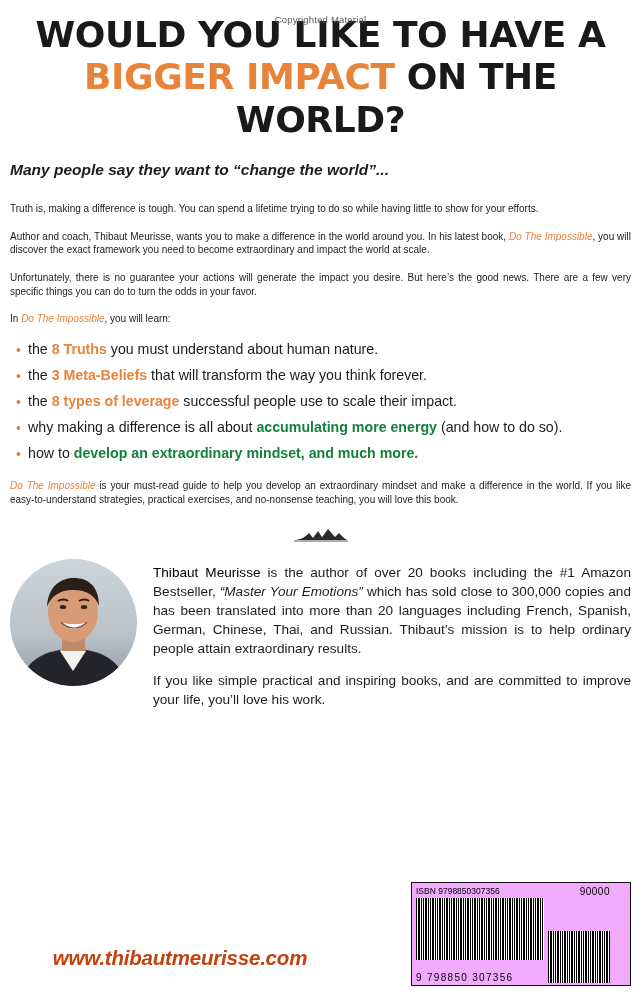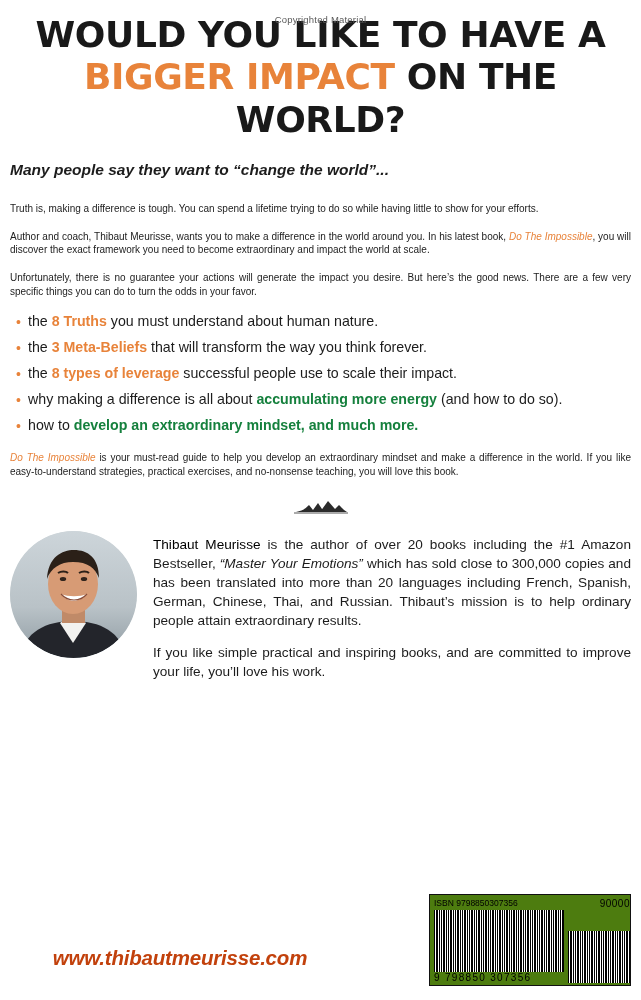--- a/index.html
+++ b/index.html
@@ -174,24 +174,24 @@
   .discover .dl2 {
     font-weight: bold;
     font-size: 20.5px;
     color: #c2410c;
     letter-spacing: -0.2px;
     font-style: italic;
   }
 
   
   .barcode-box {
-    width: 202px;
+    width: 220px;
     border: 1px solid #111;
-    background: #4d7c0f;
-    padding: 3px 0 2px 4px;
+    background: #f0abfc;
+    padding: 3px 20px 2px 4px;
     font-family: "Liberation Sans", sans-serif;
   }
   .isbn-row {
     display: flex;
     justify-content: space-between;
     align-items: flex-start;
     font-size: 8.5px;
     color: #000;
     margin-bottom: 1px;
   }
@@ -207,21 +207,21 @@
         #000 2px, #000 4px, #fff 4px, #fff 5px,
         #000 5px, #000 5.6px, #fff 5.6px, #fff 7px);
   }
   .bars-wrap { display: flex; gap: 4px; align-items: flex-end; }
   .bars-left { flex: 1 1 auto; }
   .bars-right { flex: 0 0 62px; }
   .bars-right .bars { height: 52px; }
   .barcode-num {
     font-size: 10px;
     letter-spacing: 1.3px;
-    margin-top: 0;
+    margin-top: 12px;
     color: #000;
   }
 </style>
 </head>
 <body>
 
 <div class="page">
 
   <div class="copyright-top">Copyrighted Material</div>
 
@@ -234,20 +234,21 @@
 
   <div class="subhead">
     <span>Many people say they want to “change the world”...</span>
   </div>
 
   <div class="body-copy">
     <p>Truth is, making a difference is tough. You can spend a lifetime trying to do so while having little to show for your efforts.</p>
     <p><span>Author and coach, Thibaut Meurisse, wants you to make a difference in the world around you. In his latest book, </span><em class="title-it">Do The Impossible</em><span>, you will discover the exact framework you need to become extraordinary and impact the world at scale.</span></p>
     <p>Unfortunately, there is no guarantee your actions will generate the impact you desire. But here’s the good news. There are a few very specific things you can do to turn the odds in your favor.</p>
 
+    <p class="lead-in"><span>In </span><em class="title-it">Do The Impossible</em><span>, you will learn:</span></p>
 
     <ul class="bullets">
       <li>
         <span class="dot">•</span>
         <span>the </span><span class="hl">8 Truths</span><span> you must understand about human nature.</span>
       </li>
       <li>
         <span class="dot">•</span>
         <span>the </span><span class="hl">3 Meta-Beliefs</span><span> that will transform the way you think forever.</span>
       </li>

